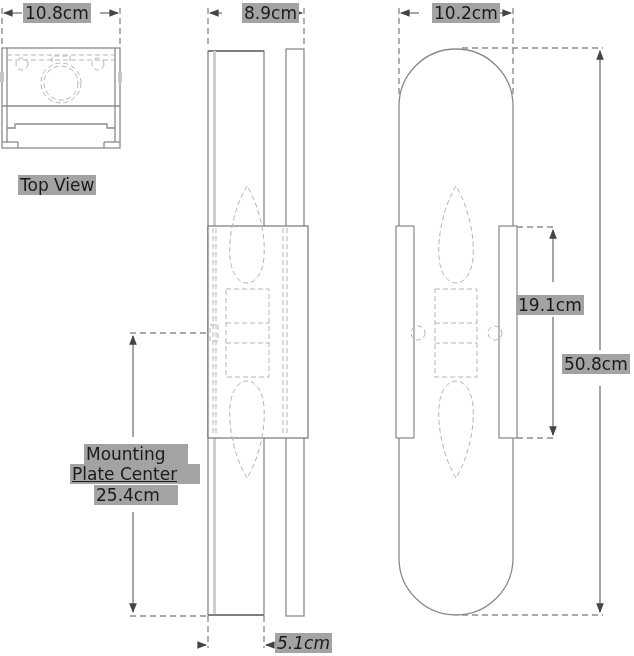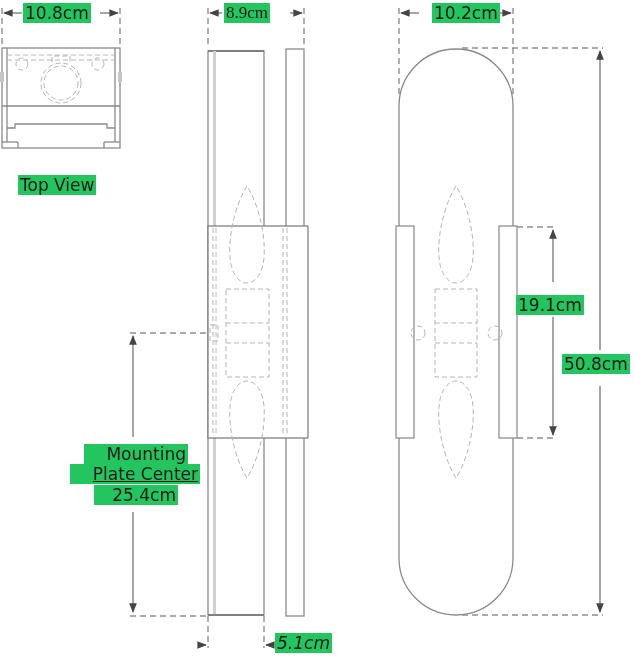--- a/index.html
+++ b/index.html
@@ -1,19 +1,19 @@
 <!DOCTYPE html>
 <html><head>
 <meta charset="utf-8">
 <style>
   html, body { margin: 0; padding: 0; background: #ffffff; }
   body { width: 634px; height: 656px; position: relative; overflow: hidden; font-family: "DejaVu Sans", sans-serif; }
   #drawing { position: absolute; left: 0; top: 0; width: 634px; height: 656px; }
-  .lbl { position: absolute; color: #1a1a1a; font-family: "DejaVu Sans", sans-serif; font-size: 17px; line-height: 20px; white-space: nowrap; background: #22c55e; padding: 0 2px; }
-  .lbl-center { text-align: right; }
+  .lbl { position: absolute; color: #1a1a1a; font-family: "DejaVu Sans", sans-serif; font-size: 17px; line-height: 20px; white-space: nowrap; background: #a3a3a3; padding: 0 2px; }
+  .lbl-center { text-align: left; }
   .solid { stroke: #8a8a8a; stroke-width: 1.3; fill: none; }
   .solid-dark { stroke: #6e6e6e; stroke-width: 1.3; fill: none; }
   .hidden { stroke: #b5b5b5; stroke-width: 1; fill: none; stroke-dasharray: 5 3; }
   .dim { stroke: #8f8f8f; stroke-width: 1.4; fill: none; stroke-dasharray: 6 4; }
   .arrow { stroke: #8f8f8f; stroke-width: 1.6; fill: none; }
 </style>
 </head>
 <body>
 
 <svg id="drawing" viewBox="0 0 634 656" xmlns="http://www.w3.org/2000/svg">
@@ -119,20 +119,20 @@
 
     <line class="dim" x1="462" y1="48" x2="603" y2="48"></line>
     <line class="dim" x1="462" y1="615" x2="603" y2="615"></line>
     <line class="arrow" x1="600" y1="51" x2="600" y2="350" marker-start="url(#ah)"></line>
     <line class="arrow" x1="600" y1="386" x2="600" y2="612" marker-end="url(#ah)"></line>
   </g>
 </svg>
 
 <div class="lbl" style="left:23px; top:3px;">10.8cm</div>
 <div class="lbl" style="left:18px; top:175px;text-align:center;">Top View</div>
-<div class="lbl" style="left:224px; top:3px;font-family:Liberation Serif, serif;">8.9cm</div>
+<div class="lbl" style="left:242px; top:3px;">8.9cm</div>
 <div class="lbl" style="left:420px; top:3px;margin-left:12px;">10.2cm</div>
 <div class="lbl" style="left:516px; top:295px;">19.1cm</div>
 <div class="lbl" style="left:562px; top:354px;">50.8cm</div>
 <div class="lbl lbl-center" style="left:84px; top:444px; width:100px;">Mounting</div>
 <div class="lbl lbl-center" style="left:70px; top:464px; width:126px;text-decoration:underline;">Plate Center</div>
 <div class="lbl lbl-center" style="left:94px; top:485px; width:80px;">25.4cm</div>
 <div class="lbl" style="left:275px; top:633px;font-style:italic;">5.1cm</div>
 
 </body></html>

